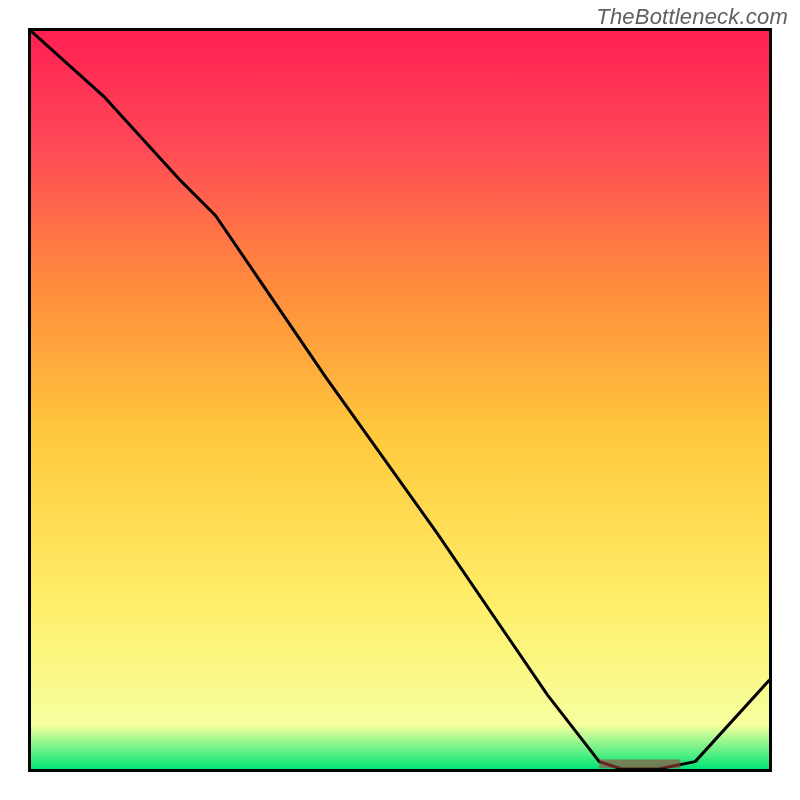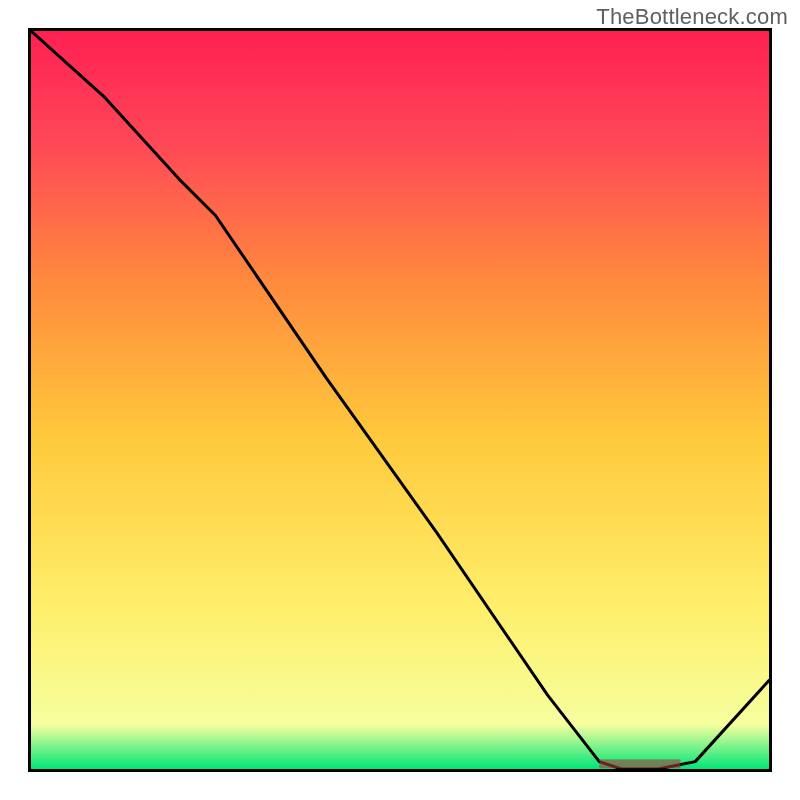--- a/index.html
+++ b/index.html
@@ -16,20 +16,21 @@
     width: 800px;
     height: 800px;
   }
   .attribution {
     position: absolute;
     top: 4px;
     right: 12px;
     font-size: 22px;
     color: #606060;
     letter-spacing: 0.2px;
+    font-style: italic;
   }
   .plot-wrap {
     position: absolute;
     
     left: 28px;
     right: 28px;
     top: 28px;
     bottom: 28px;
     border: 3px solid #000;
     box-sizing: border-box;

